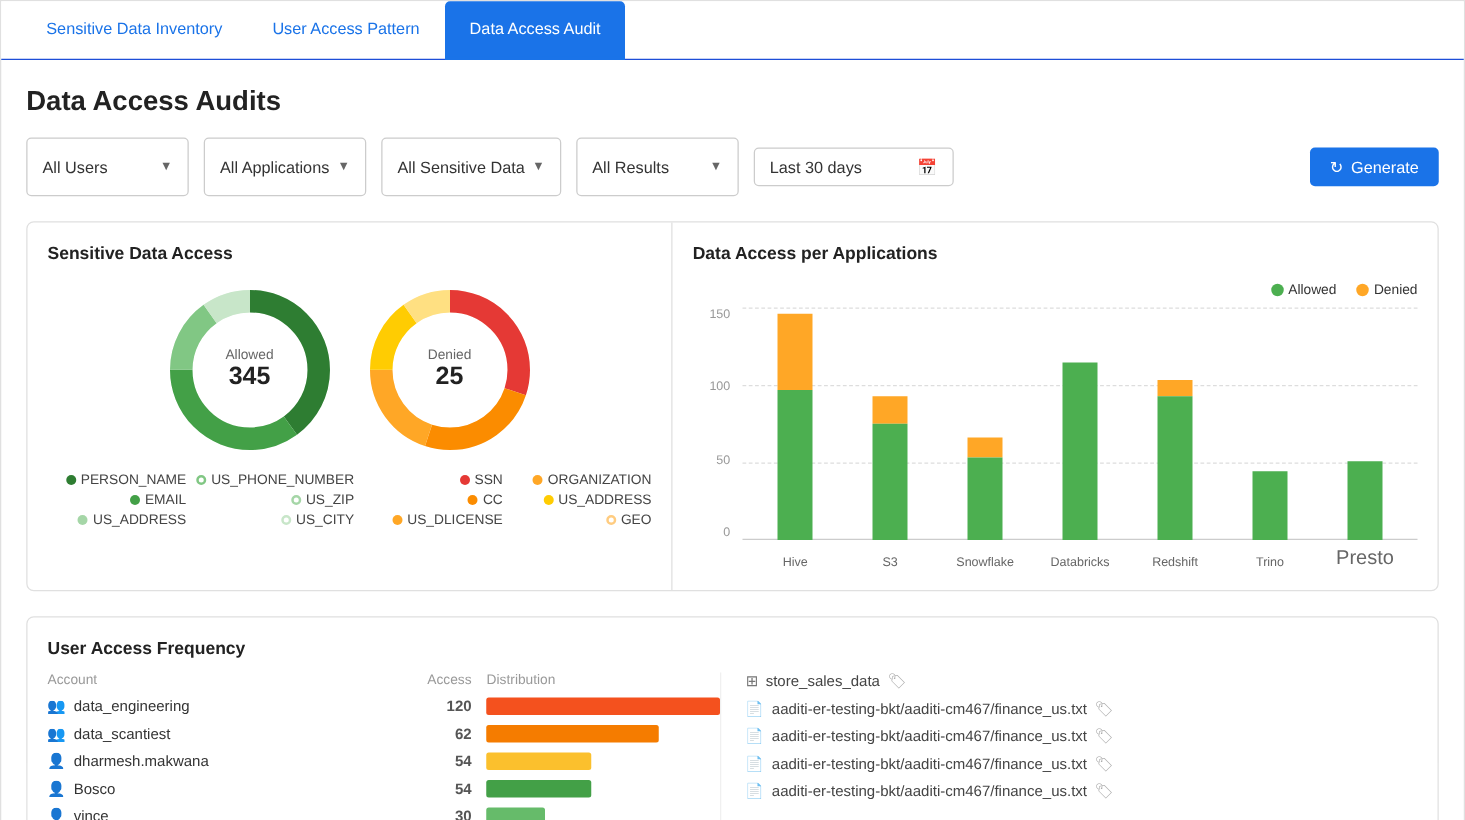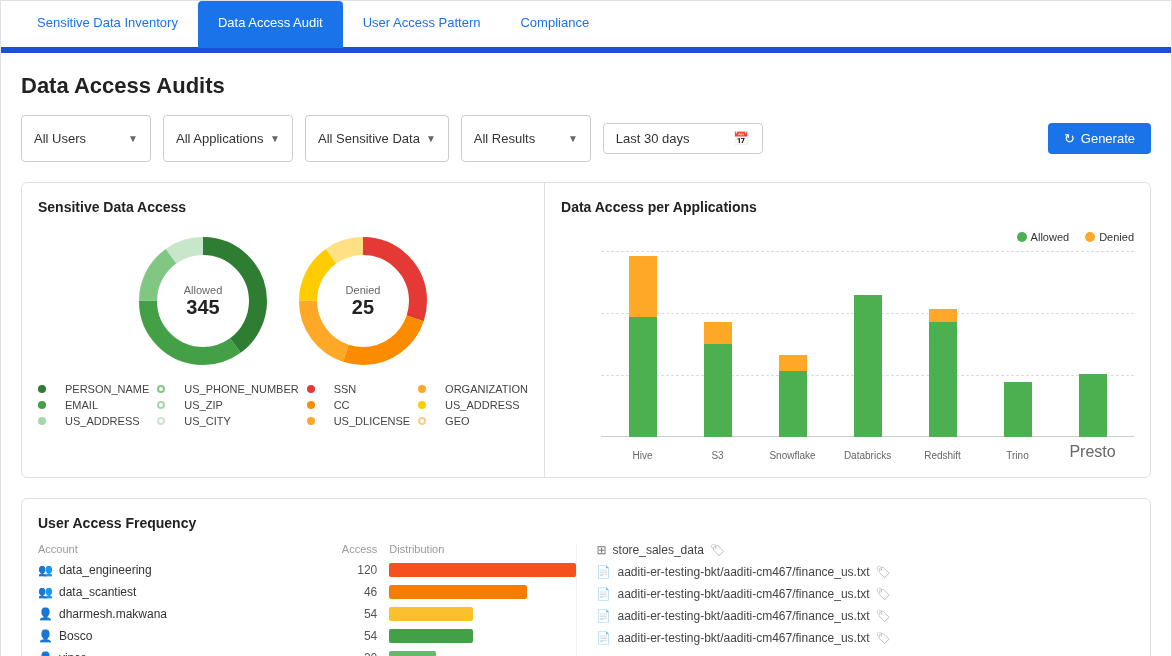--- a/index.html
+++ b/index.html
@@ -1,21 +1,21 @@
 <!DOCTYPE html>
 <html><head>
   <meta charset="utf-8">
   <style>
     * { box-sizing: border-box; margin: 0; padding: 0; }
     body { font-family: -apple-system, BlinkMacSystemFont, 'Segoe UI', sans-serif; background: #f5f7fa; font-size: 13px; color: #333; }
 
     .app-container { background: #fff; min-height: 656px; width: 1172px; border: 1px solid #e0e0e0; }
 
     
-    .tabs { display: flex; border-bottom: 6px solid #1d4ed8; padding: 0 16px; background: #fff; }
+    .tabs { display: flex; border-bottom: 1px solid #1d4ed8; padding: 0 16px; background: #fff; }
     .tab { padding: 14px 20px; cursor: pointer; font-size: 13px; color: #1a73e8; border-bottom: 3px solid transparent; }
     .tab.active { background: #1a73e8; color: #fff; border-radius: 4px 4px 0 0; margin-bottom: -1px; border-bottom: 3px solid #1a73e8; }
 
     
     .main { padding: 20px; }
 
     .page-title { font-size: 22px; font-weight: 600; color: #222; margin-bottom: 16px; }
 
     
     .filters { display: flex; gap: 12px; margin-bottom: 20px; align-items: center; }
@@ -32,21 +32,21 @@
     .section-title { font-size: 14px; font-weight: 600; color: #222; margin-bottom: 16px; }
 
     .donut-row { display: flex; gap: 20px; align-items: center; justify-content: center; margin-bottom: 12px; }
     .donut-container { position: relative; width: 140px; height: 140px; }
     .donut-label { position: absolute; top: 50%; left: 50%; transform: translate(-50%, -50%); text-align: center; }
     .donut-label .label-text { font-size: 11px; color: #666; }
     .donut-label .label-num { font-size: 20px; font-weight: 700; color: #222; }
 
     
     .legend-grid { display: grid; grid-template-columns: 1fr 1fr 1fr 1fr; gap: 4px 8px; margin-top: 8px; }
-    .legend-item { display: flex; align-items: center; gap: 19px; font-size: 11px; color: #444; }
+    .legend-item { display: flex; align-items: center; gap: 4px; font-size: 11px; color: #444; justify-content: flex-end; }
     .legend-dot { width: 8px; height: 8px; border-radius: 50%; flex-shrink: 0; }
     .legend-circle { width: 8px; height: 8px; border-radius: 50%; border: 2px solid; background: transparent; flex-shrink: 0; }
 
     
     .app-chart-section { flex: 1.2; padding: 16px; }
     .chart-legend { display: flex; gap: 16px; justify-content: flex-end; margin-bottom: 8px; font-size: 11px; }
     .chart-legend-item { display: flex; align-items: center; gap: 4px; }
     .legend-sq { width: 10px; height: 10px; border-radius: 50%; }
 
     
@@ -57,47 +57,44 @@
     .freq-left { flex: 1; }
     .freq-right { flex: 1; border-left: 1px solid #f0f0f0; padding-left: 20px; }
 
     .freq-header { display: flex; gap: 0; margin-bottom: 8px; color: #999; font-size: 11px; font-weight: 500; }
     .freq-header .col-account { flex: 1.5; }
     .freq-header .col-access { width: 60px; text-align: right; }
     .freq-header .col-dist { flex: 1; padding-left: 12px; }
 
     .freq-row { display: flex; align-items: center; gap: 0; margin-bottom: 8px; }
     .freq-row .col-account { flex: 1.5; display: flex; align-items: center; gap: 6px; font-size: 12px; }
-    .freq-row .col-access { width: 60px; text-align: right; font-size: 12px; color: #555; }
+    .freq-row .col-access { width: 60px; text-align: right; font-size: 12px; color: #555; font-weight: bold; }
     .freq-row .col-dist { flex: 1; padding-left: 12px; }
     .dist-bar { height: 14px; border-radius: 2px; }
 
     .resource-header { color: #999; font-size: 11px; font-weight: 500; margin-bottom: 8px; }
     .resource-row { display: flex; align-items: center; gap: 6px; margin-bottom: 8px; font-size: 12px; color: #444; }
 
     
     svg.donut { transform: rotate(-90deg); }
   </style>
 </head>
 <body>
 
 <div class="app-container">
 
   <div class="tabs">
     <div class="tab">
       <span>Sensitive Data Inventory</span>
     </div>
+    <div class="tab">
+      <span>User Access Pattern</span>
+    </div>
     <div class="tab active">
       <span>Data Access Audit</span>
-    </div>
-    <div class="tab">
-      <span>User Access Pattern</span>
-    </div>
-    <div class="tab">
-      <span>Compliance</span>
     </div>
   </div>
 
   <div class="main">
 
     <h1 class="page-title">Data Access Audits</h1>
 
     <div class="filters">
       <div class="filter-select">
         <span>All Users</span>
@@ -231,20 +228,26 @@
             <span>Allowed</span>
           </div>
           <div class="chart-legend-item">
             <div class="legend-sq" style="background:#ffa726;"></div>
             <span>Denied</span>
           </div>
         </div>
 
         <div style="position:relative; height:210px; padding-left:40px; padding-bottom:24px;">
 
+          <div style="position:absolute;left:0;top:0;bottom:24px;width:36px;display:flex;flex-direction:column;justify-content:space-between;font-size:10px;color:#999;text-align:right;padding-right:6px;">
+            <span>150</span>
+            <span>100</span>
+            <span>50</span>
+            <span>0</span>
+          </div>
 
           <div style="position:absolute;left:40px;right:0;top:0;bottom:24px;pointer-events:none;">
             <div style="position:absolute;top:0;left:0;right:0;border-top:1px dashed #ddd;"></div>
             <div style="position:absolute;top:33.3%;left:0;right:0;border-top:1px dashed #ddd;"></div>
             <div style="position:absolute;top:66.6%;left:0;right:0;border-top:1px dashed #ddd;"></div>
             <div style="position:absolute;bottom:0;left:0;right:0;border-top:1px solid #ccc;"></div>
           </div>
 
           <div style="position:absolute;left:40px;right:0;top:0;bottom:24px;display:flex;align-items:flex-end;gap:8px;padding:0 8px;">
 
@@ -328,21 +331,21 @@
             <div class="col-dist">
               <div class="dist-bar" style="background:#f4511e;width:100%;"></div>
             </div>
           </div>
 
           <div class="freq-row">
             <div class="col-account">
               <span style="color:#777;">👥</span>
               <span>data_scantiest</span>
             </div>
-            <div class="col-access">46</div>
+            <div class="col-access">62</div>
             <div class="col-dist">
               <div class="dist-bar" style="background:#f57c00;width:74%;"></div>
             </div>
           </div>
 
           <div class="freq-row">
             <div class="col-account">
               <span style="color:#777;">👤</span>
               <span>dharmesh.makwana</span>
             </div>

